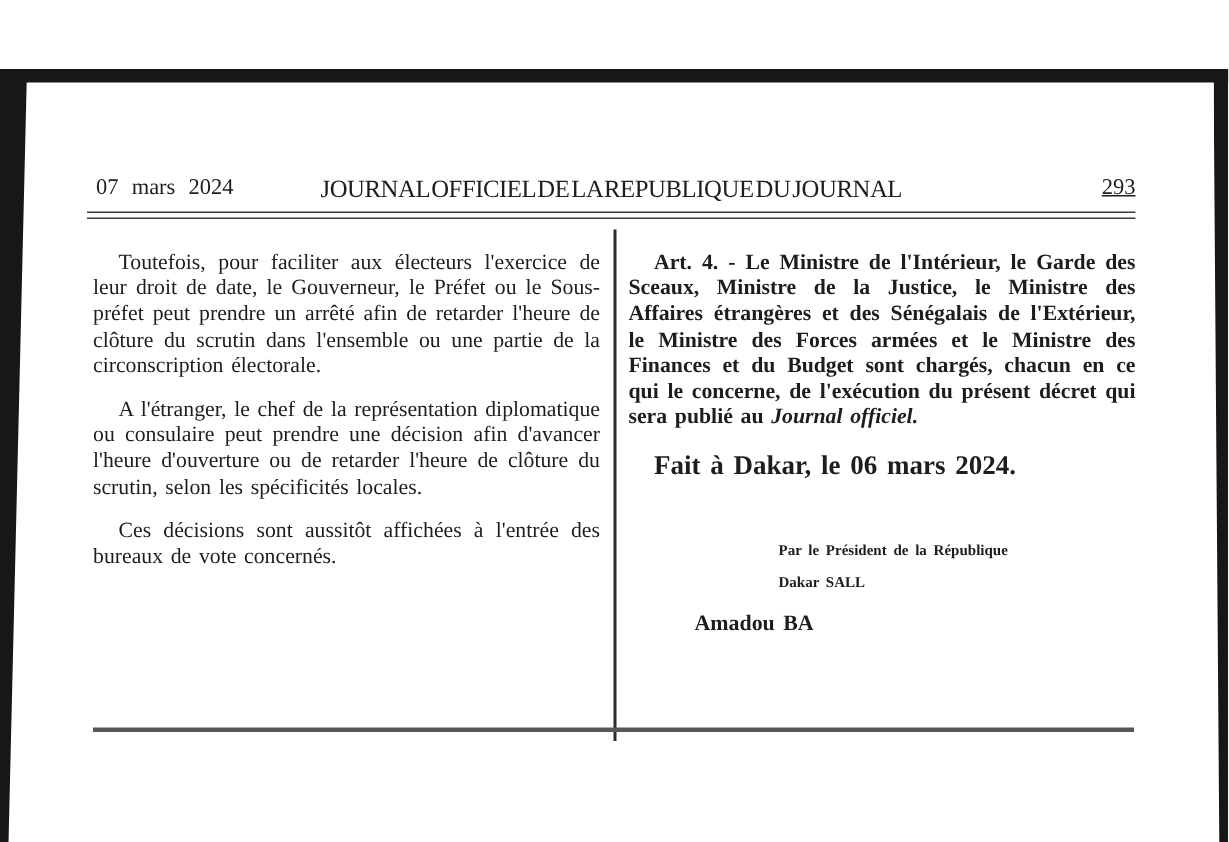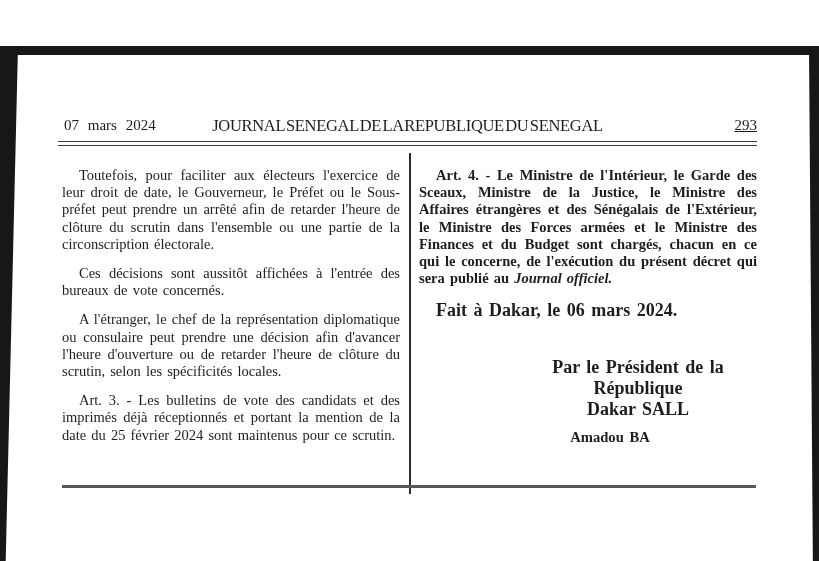--- a/index.html
+++ b/index.html
@@ -45,50 +45,48 @@
     text-indent: 17px;
     word-spacing: 1.5px;
   }
   .italic { font-style: italic; }
 
   .dateline { margin: 13px 0 0 0; font-size: 18px; text-indent: 17px; word-spacing: 2px; }
 
   .sig-president {
     margin-top: 36px;
     padding-left: 100px;
-    text-align: center;
-    font-size: 18px;
+    font-size: 10px;
     line-height: 21px;
     word-spacing: 2px;
   }
   .sig-pm-title { margin-top: 37px; padding-left: 22px; font-size: 14.6px; word-spacing: 2px; }
-  .sig-pm-name  { margin-top: 9px;  padding-left: 44px; font-size: 14.6px; word-spacing: 2px; text-align: center; }
+  .sig-pm-name  { margin-top: 9px;  padding-left: 44px; font-size: 14.6px; word-spacing: 2px; }
 </style>
 </head>
 <body>
 
 <div class="canvas">
 
   <div class="frame-top"></div>
   <div class="frame-left"></div>
   <div class="frame-right"></div>
 
   <div class="header-date">07 mars 2024</div>
-  <div class="header-title">JOURNAL SENEGAL DE LA REPUBLIQUE DU SENEGAL</div>
+  <div class="header-title">JOURNAL OFFICIEL DE LA REPUBLIQUE DU JOURNAL</div>
   <div class="header-page">293</div>
   <div class="header-rule"></div>
 
   <div class="column-divider"></div>
   <div class="footer-rule"></div>
 
   <div class="col-left">
     <p class="body">Toutefois, pour faciliter aux électeurs l'exercice de leur droit de date, le Gouverneur, le Préfet ou le Sous-préfet peut prendre un arrêté afin de retarder l'heure de clôture du scrutin dans l'ensemble ou une partie de la circonscription électorale.</p>
+    <p class="body">A l'étranger, le chef de la représentation diplomatique ou consulaire peut prendre une décision afin d'avancer l'heure d'ouverture ou de retarder l'heure de clôture du scrutin, selon les spécificités locales.</p>
     <p class="body">Ces décisions sont aussitôt affichées à l'entrée des bureaux de vote concernés.</p>
-    <p class="body">A l'étranger, le chef de la représentation diplomatique ou consulaire peut prendre une décision afin d'avancer l'heure d'ouverture ou de retarder l'heure de clôture du scrutin, selon les spécificités locales.</p>
-    <p class="body">Art. 3. - Les bulletins de vote des candidats et des imprimés déjà réceptionnés et portant la mention de la date du 25 février 2024 sont maintenus pour ce scrutin.</p>
   </div>
 
   <div class="col-right">
     <p class="body"><span>Art. 4. - Le Ministre de l'Intérieur, le Garde des Sceaux, Ministre de la Justice, le Ministre des Affaires étrangères et des Sénégalais de l'Extérieur, le Ministre des Forces armées et le Ministre des Finances et du Budget sont chargés, chacun en ce qui le concerne, de l'exécution du présent décret qui sera publié au </span><span class="italic">Journal officiel.</span></p>
     <p class="dateline">Fait à Dakar, le 06 mars 2024.</p>
     <div class="sig-president">
       <div>Par le Président de la République</div>
       <div>Dakar SALL</div>
     </div>
     <div class="sig-pm-name">Amadou BA</div>

